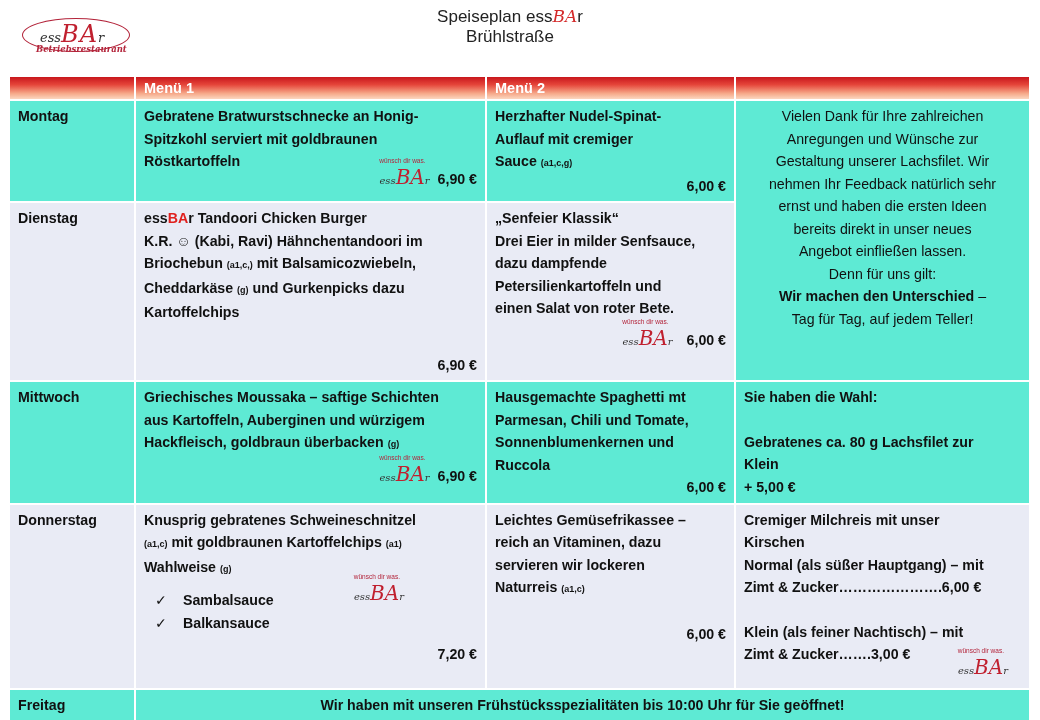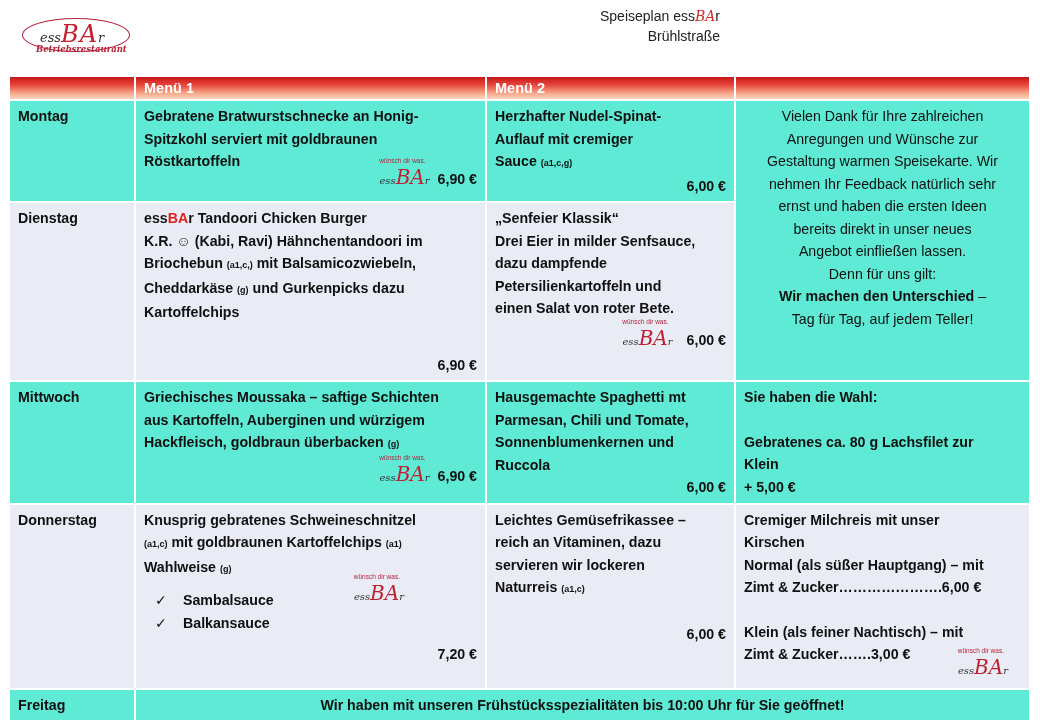--- a/index.html
+++ b/index.html
@@ -8,22 +8,22 @@
 
   .logo { position:absolute; left:22px; top:18px; width:110px; height:46px; }
   .logo-ellipse { position:absolute; left:0; top:0; width:106px; height:32px;
                   border:1.5px solid #b3243a; border-radius:50%; }
   .logo-text { position:absolute; left:18px; top:2px; font-family:"DejaVu Serif", serif;
                font-style:italic; font-size:13px; color:#333; white-space:nowrap; }
   .logo-text .big { color:#c0202f; font-size:24px; font-style:italic; letter-spacing:1px; }
   .logo-sub { position:absolute; left:14px; top:26px; font-family:"DejaVu Serif", serif;
               font-style:italic; font-weight:bold; font-size:8.5px; color:#b3243a; white-space:nowrap; }
 
-  .title { position:absolute; left:300px; width:420px; top:6px; text-align:right;
-           font-size:14px; line-height:20px; color:#222; }
+  .title { position:absolute; left:300px; width:420px; top:6px; text-align:center;
+           font-size:17px; line-height:20px; color:#222; }
   .title .ba { color:#d42a2a; font-family:"DejaVu Serif", serif; font-style:italic; }
 
   table.menu { position:absolute; left:8px; top:75px; width:1021px; border-collapse:collapse;
                table-layout:fixed; }
   table.menu td, table.menu th { border:2px solid #ffffff; vertical-align:top; padding:4px 8px;
                font-size:14.2px; line-height:22.5px; }
   table.menu th { height:19px; padding:1px 8px; text-align:left; color:#fff; font-weight:bold;
                font-size:14.5px; line-height:20px;
                background:linear-gradient(#c8161c 0%, #e5453a 35%, #f6a98a 75%, #fbd7c0 100%); }
   .dark { background:#5eead4; }
@@ -96,21 +96,21 @@
     </td>
     <td class="dark dish">
       <div>Herzhafter Nudel-Spinat-</div>
       <div>Auflauf mit cremiger</div>
       <div><span>Sauce</span> <span class="allergen">(a1,c,g)</span></div>
       <div class="price">6,00 €</div>
     </td>
     <td class="dark note" rowspan="2">
       <div>Vielen Dank für Ihre zahlreichen</div>
       <div>Anregungen und Wünsche zur</div>
-      <div>Gestaltung warmen Speisekarte. Wir</div>
+      <div>Gestaltung unserer Lachsfilet. Wir</div>
       <div>nehmen Ihr Feedback natürlich sehr</div>
       <div>ernst und haben die ersten Ideen</div>
       <div>bereits direkt in unser neues</div>
       <div>Angebot einfließen lassen.</div>
       <div>Denn für uns gilt:</div>
       <div><b>Wir machen den Unterschied</b><span> –</span></div>
       <div>Tag für Tag, auf jedem Teller!</div>
     </td>
   </tr>
 

